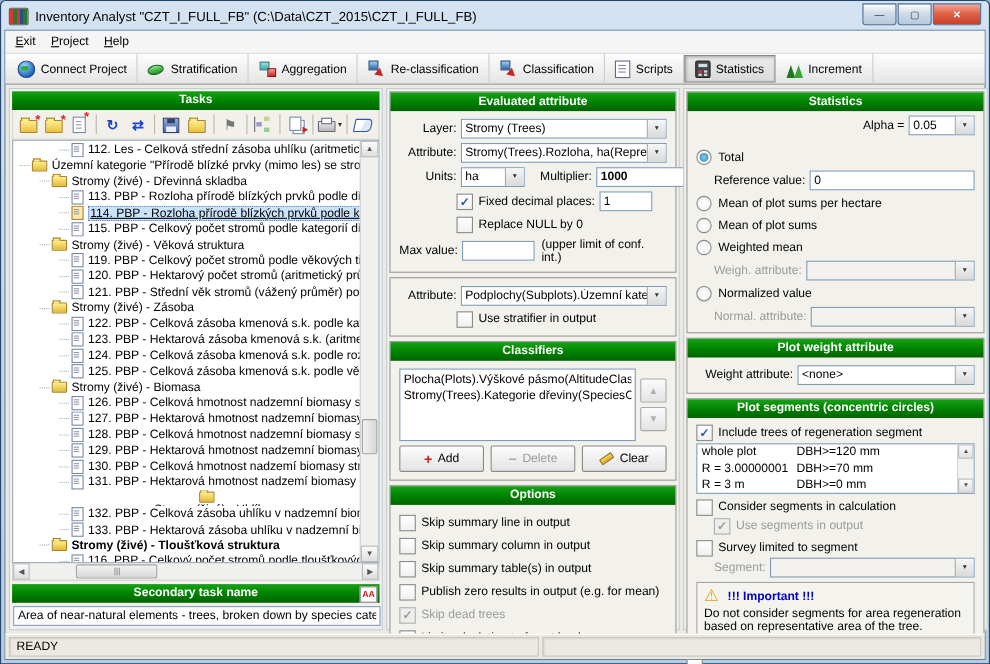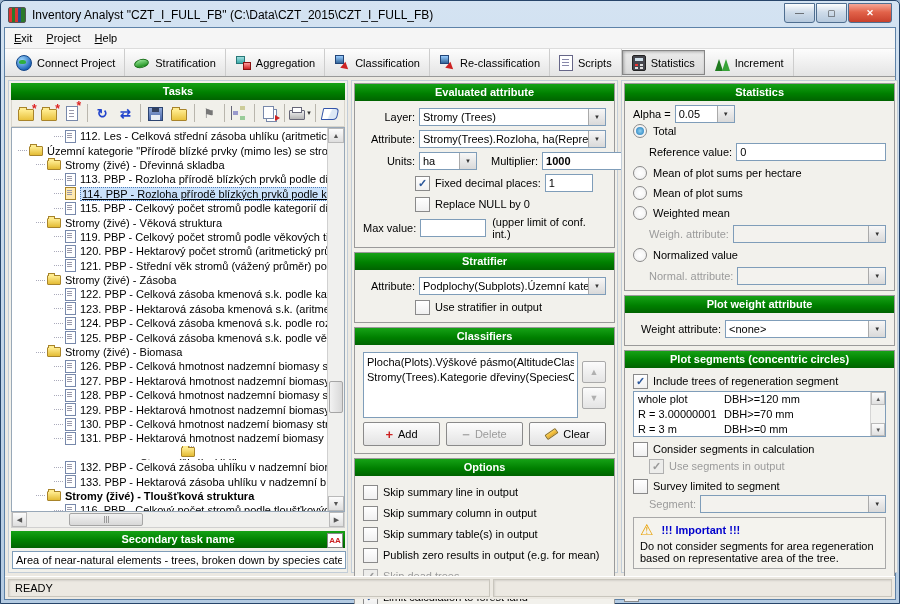--- a/index.html
+++ b/index.html
@@ -158,26 +158,26 @@
         </div>
         <div class="tab">
           <span class="ti strata-icon"></span>
           <span class="tlbl">Stratification</span>
         </div>
         <div class="tab">
           <span class="ti aggregation-icon"></span>
           <span class="tlbl">Aggregation</span>
         </div>
         <div class="tab">
+          <span class="ti reclassification-icon"></span>
+          <span class="tlbl">Re-classification</span>
+        </div>
+        <div class="tab">
           <span class="ti classification-icon"></span>
           <span class="tlbl">Classification</span>
-        </div>
-        <div class="tab">
-          <span class="ti reclassification-icon"></span>
-          <span class="tlbl">Re-classification</span>
         </div>
         <div class="tab">
           <span class="ti script-icon"></span>
           <span class="tlbl">Scripts</span>
         </div>
         <div class="tab sel">
           <span class="ti calculator-icon"></span>
           <span class="tlbl">Statistics</span>
         </div>
         <div class="tab">
@@ -438,21 +438,20 @@
             </div>
             <div class="row">
               <span class="lbl">Max value:</span>
               <input class="tin" style="width: 58px;" value="">
               <span style="margin-left:6px">(upper limit of conf. int.)</span>
             </div>
           </div>
         </div>
 
         <div class="sec">
-          <div class="ghead">Stratifier</div>
           <div class="sec-body">
             <div class="row">
               <span class="lbl rlbl" style="width:52px">Attribute:</span>
               <span class="dd">
                   <span class="txt">Podplochy(Subplots).Územní kategorie / vý</span>
                   <span class="dbtn">▼</span>
                 </span>
             </div>
             <div class="row" style="margin-left:56px">
               <span class="cb"></span>
@@ -520,21 +519,21 @@
               </div>
             </div>
         </div>
 
       </div>
 
       <div class="col col-right">
         <div class="sec">
           <div class="ghead">Statistics</div>
           <div class="sec-body">
-            <div class="row" style="justify-content:flex-start;margin-top:1px;margin-bottom:0">
+            <div class="row" style="justify-content:flex-end;margin-top:1px;margin-bottom:12px">
               <span class="lbl">Alpha =</span>
               <span class="dd" style="flex:none;width:60px">
                   <span class="txt">0.05</span>
                   <span class="dbtn">▼</span>
                 </span>
             </div>
             <div class="row" style="margin-top:0">
               <span class="radio sel"></span>
               <span>Total</span>
             </div>

